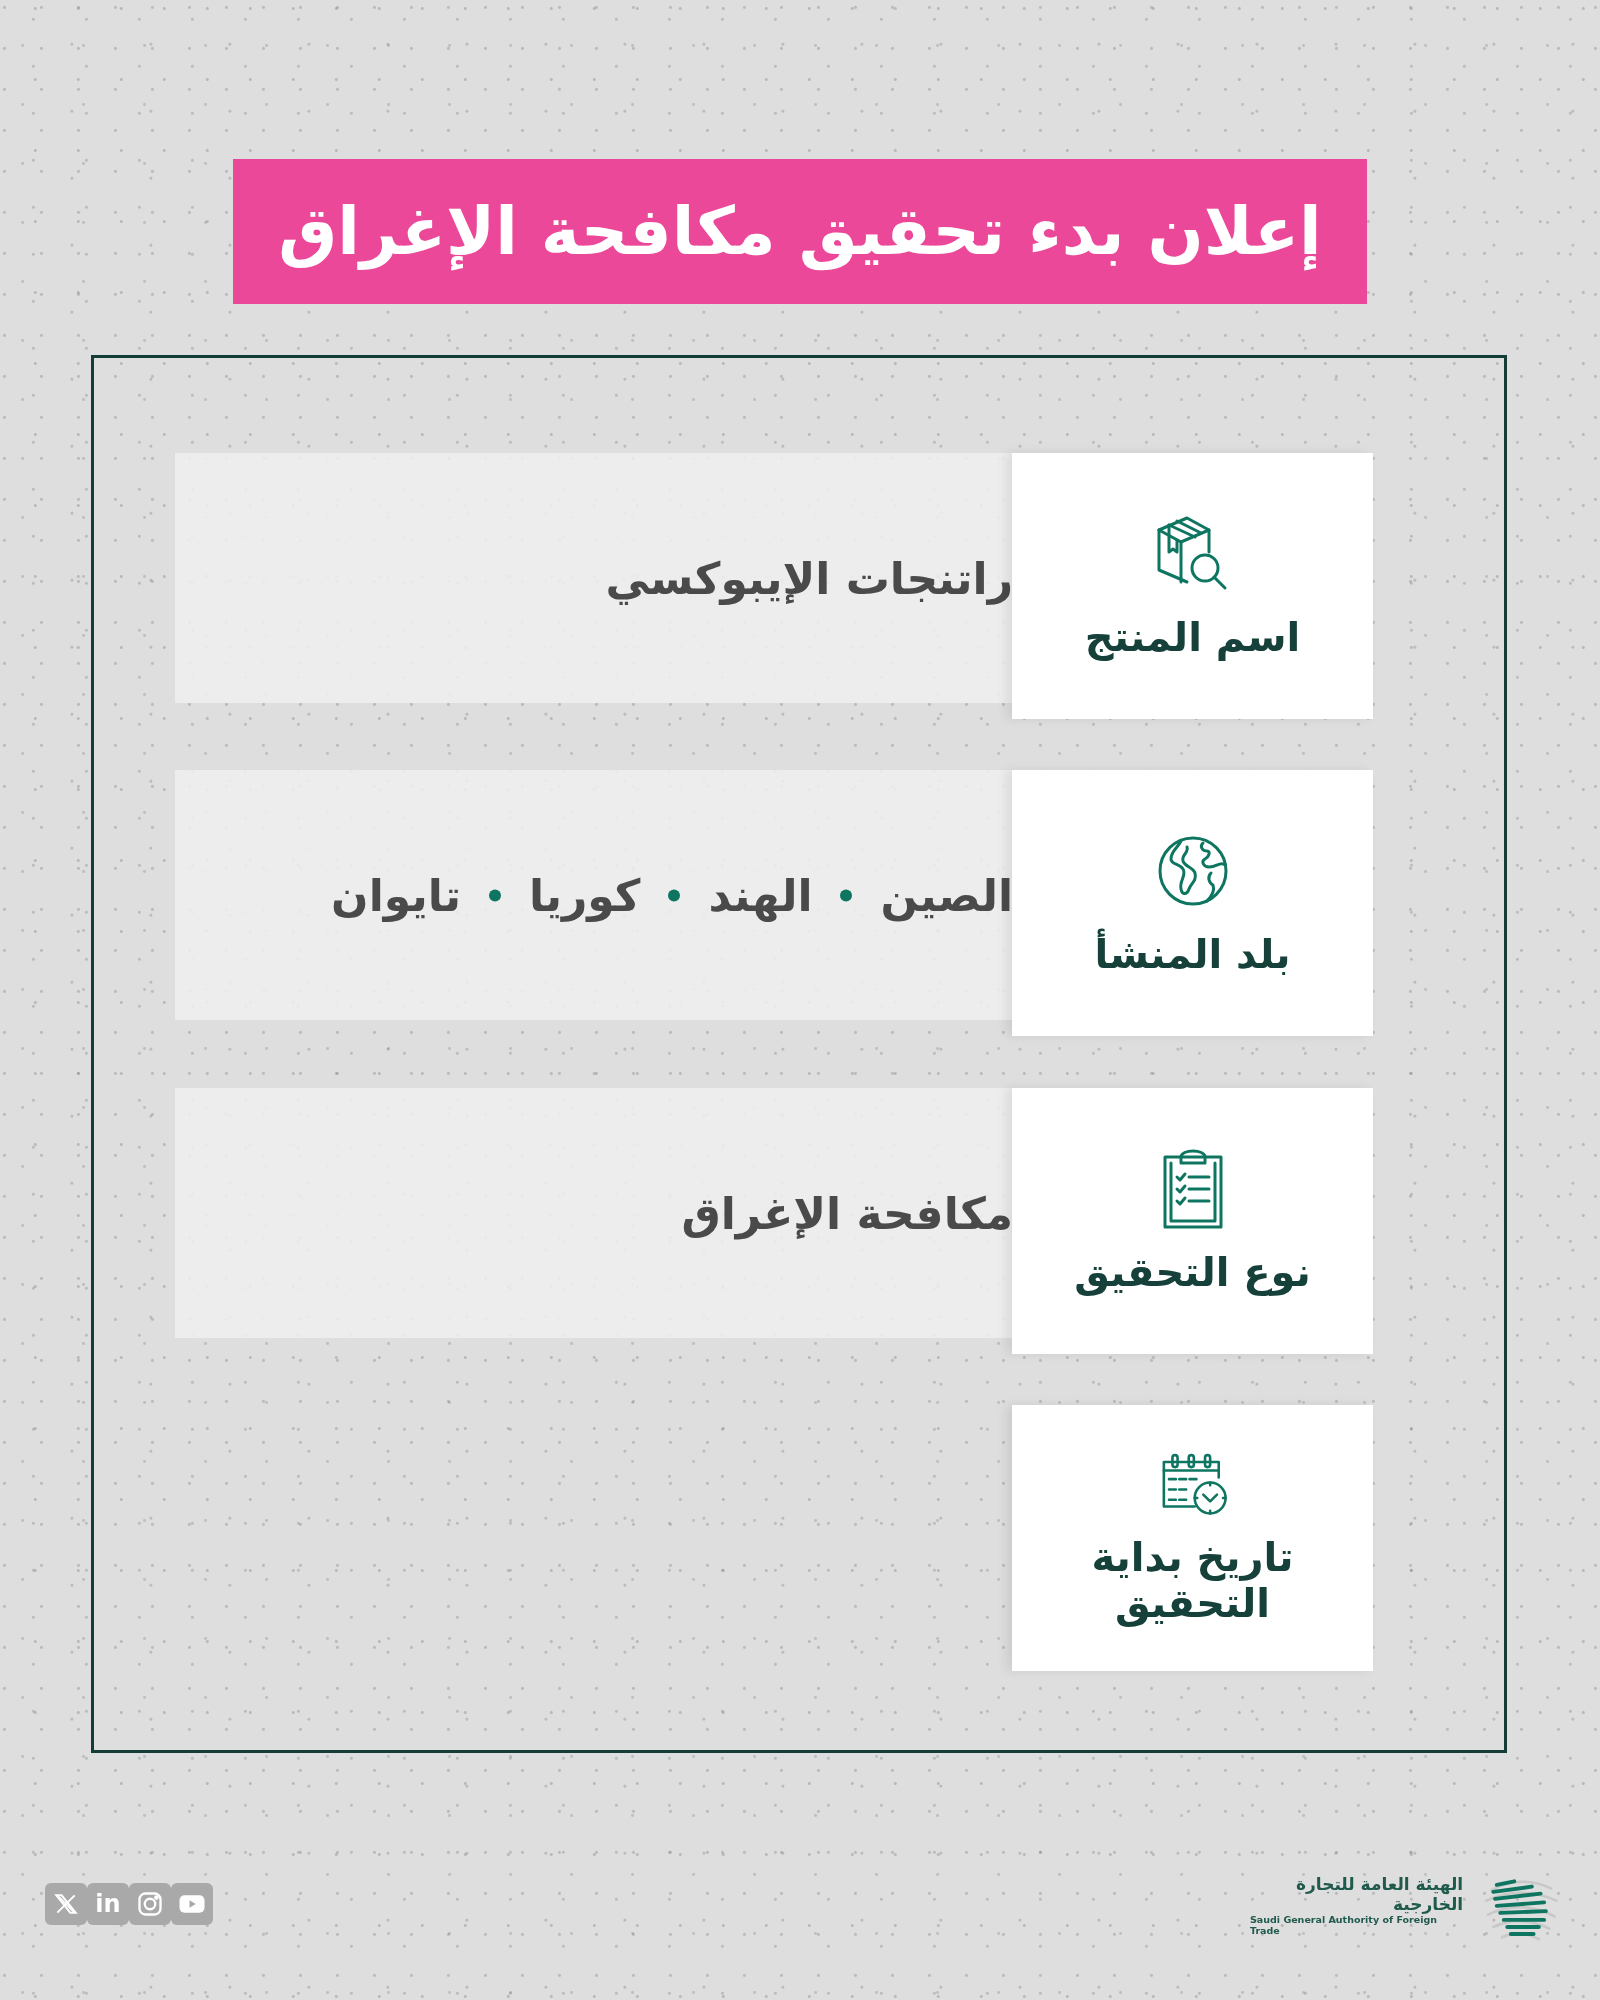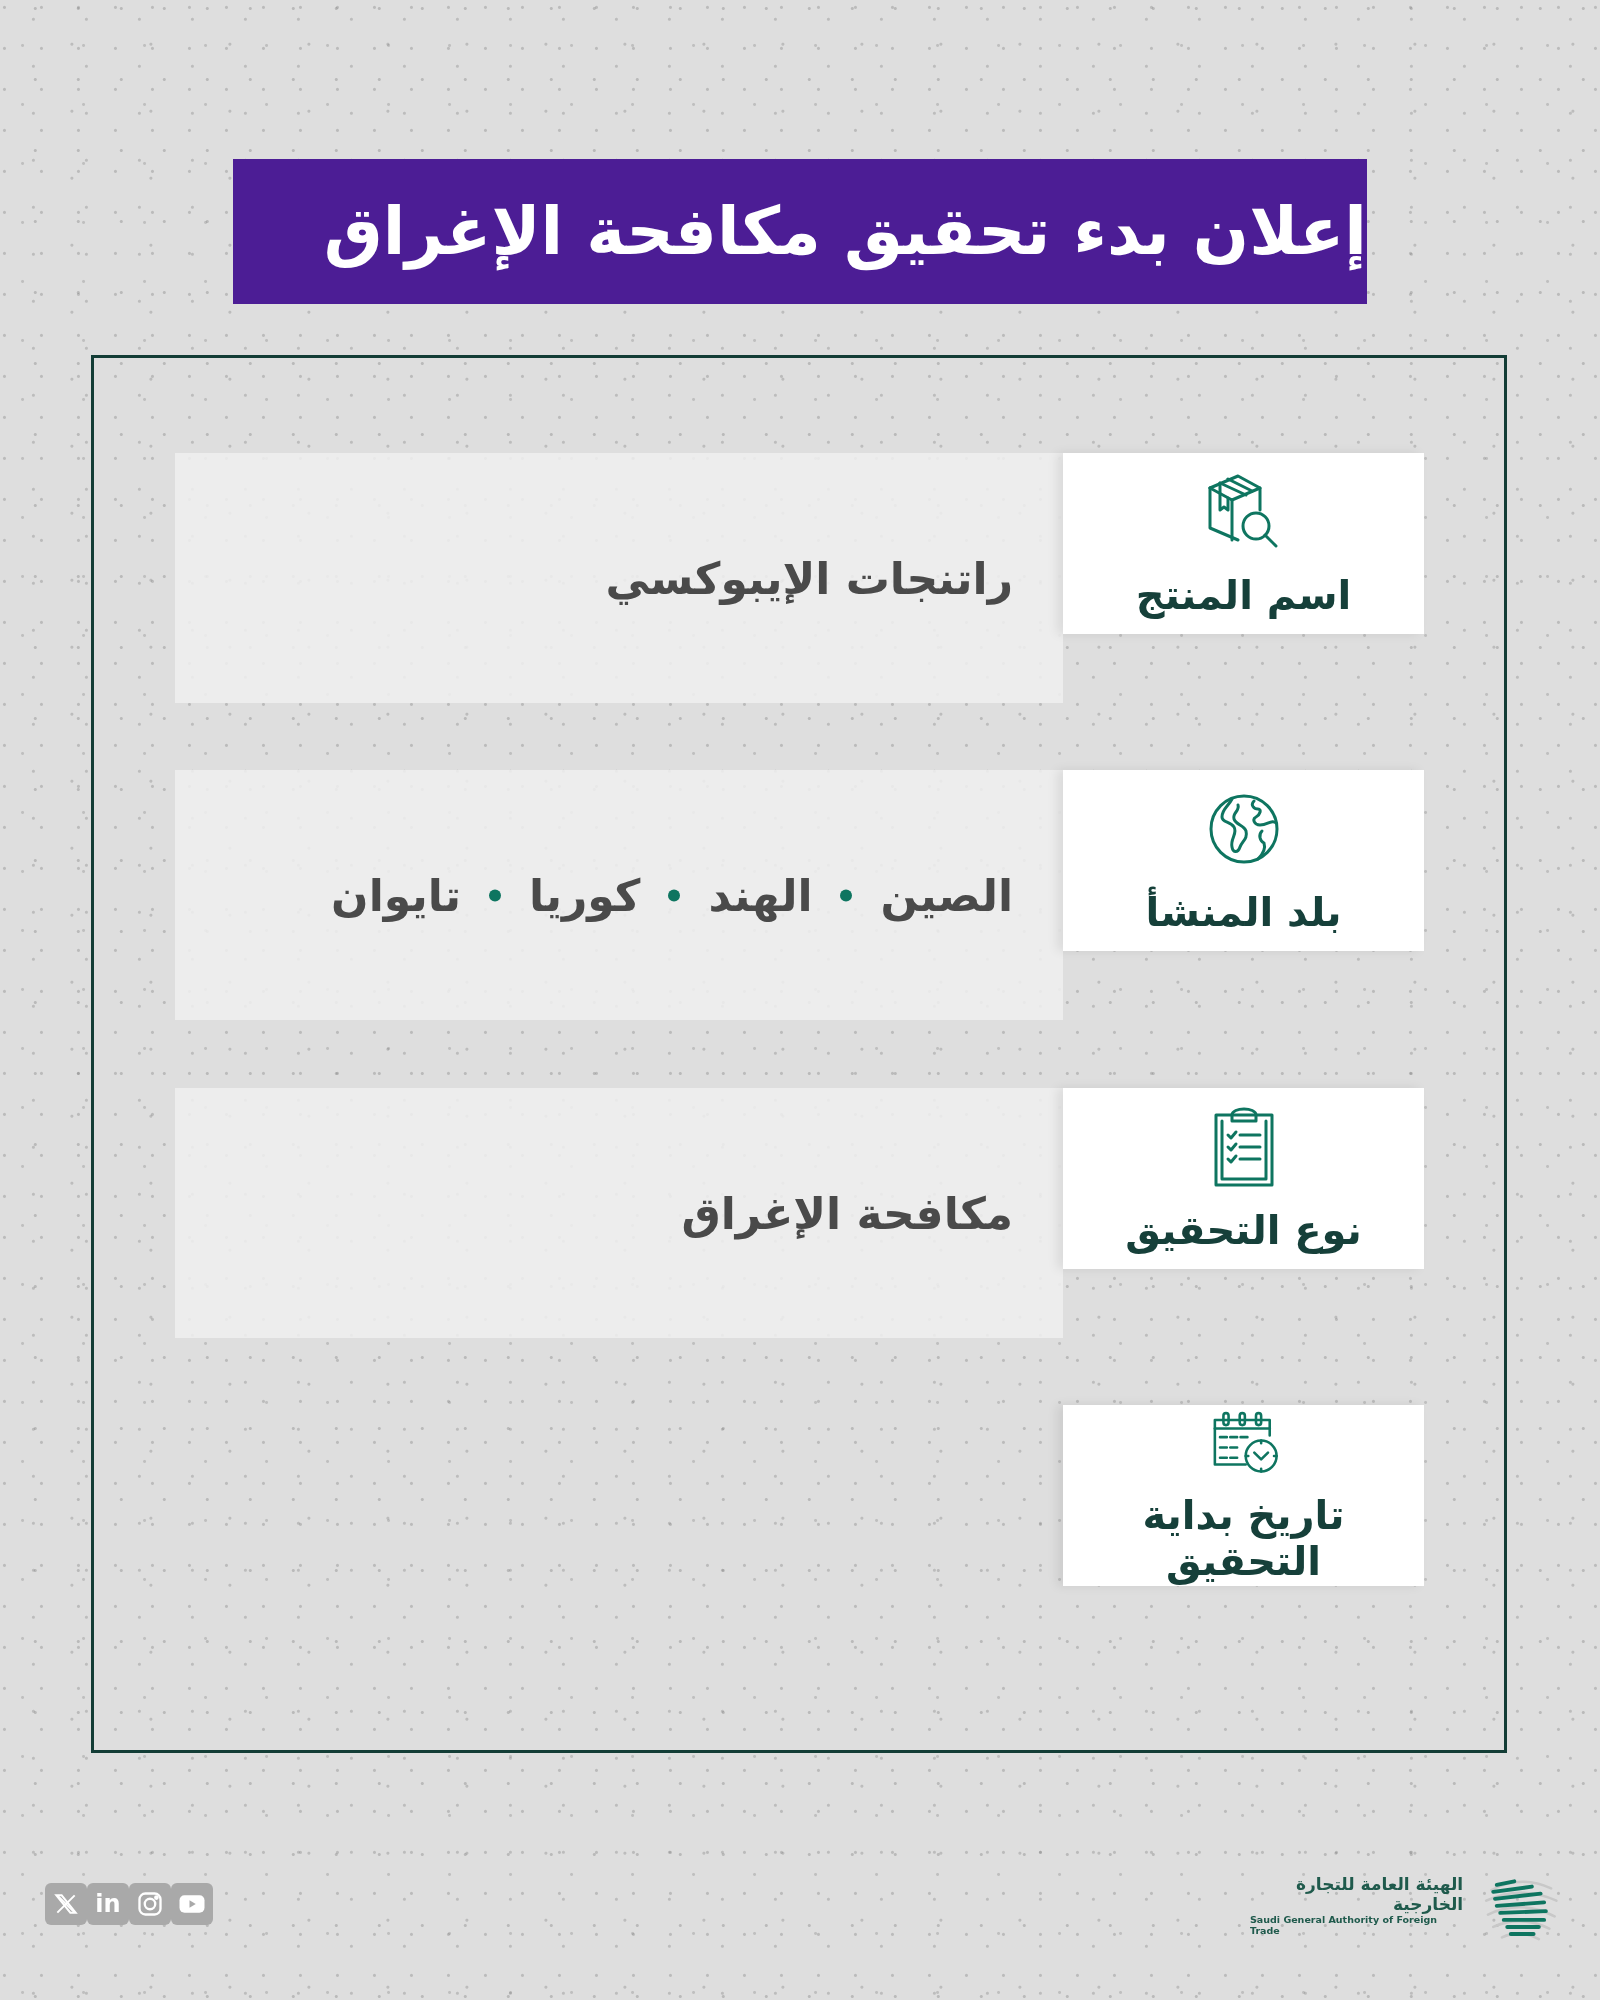--- a/index.html
+++ b/index.html
@@ -11,22 +11,22 @@
         radial-gradient(circle at 63% 41%, rgba(110,110,110,0.3) 0 1px, transparent 2px),
         radial-gradient(circle at 37% 77%, rgba(120,120,120,0.3) 0 1px, transparent 2px),
         radial-gradient(circle at 82% 12%, rgba(100,100,100,0.3) 0 1px, transparent 2px),
         radial-gradient(circle at 91% 66%, rgba(110,110,110,0.3) 0 1px, transparent 2px);
       background-size: 37px 41px, 53px 47px, 61px 59px, 43px 71px, 79px 67px;
       font-family: "DejaVu Sans", sans-serif;
       direction: rtl;
     }
     .title-banner {
       position: absolute; left: 233px; top: 159px; width: 1134px; height: 145px;
-      background: #4c1d95;
-      display: flex; align-items: center; justify-content: flex-start;
+      background: #ec4899;
+      display: flex; align-items: center; justify-content: center;
     }
     .title-banner .title-text {
       color: #ffffff; font-size: 66px; font-weight: bold; letter-spacing: 0;
       font-family: "DejaVu Sans", sans-serif;
     }
     .frame {
       position: absolute; left: 91px; top: 355px; width: 1416px; height: 1398px;
       border: 3px solid #133d36; box-sizing: border-box;
     }
     .row { position: absolute; left: 175px; width: 1250px; height: 250px; }
@@ -39,21 +39,21 @@
     .value-text {
       position: absolute; right: 50px; top: 50%; transform: translateY(-50%);
       font-size: 44px; color: #4a4a4a; font-weight: bold; white-space: nowrap;
       font-family: "DejaVu Sans", sans-serif;
     }
     .countries { display: flex; align-items: center; gap: 28px; }
     .country-sep {
       width: 12px; height: 12px; border-radius: 50%; background: #0e7560; display: inline-block;
     }
     .label-box {
-      position: absolute; left: 888px; top: 0; width: 361px; height: 181px;
+      position: absolute; left: 837px; top: 0; width: 361px; height: 266px;
       background: #ffffff;
       box-shadow: -6px 0 10px rgba(0,0,0,0.08);
       display: flex; flex-direction: column; align-items: center; justify-content: center;
     }
     .label-box .icon { width: 84px; height: 84px; margin-bottom: 18px; }
     .label-box .label-text {
       font-size: 40px; font-weight: bold; color: #16403a; text-align: center; line-height: 1.15;
       font-family: "DejaVu Sans", sans-serif;
     }
     .social {

